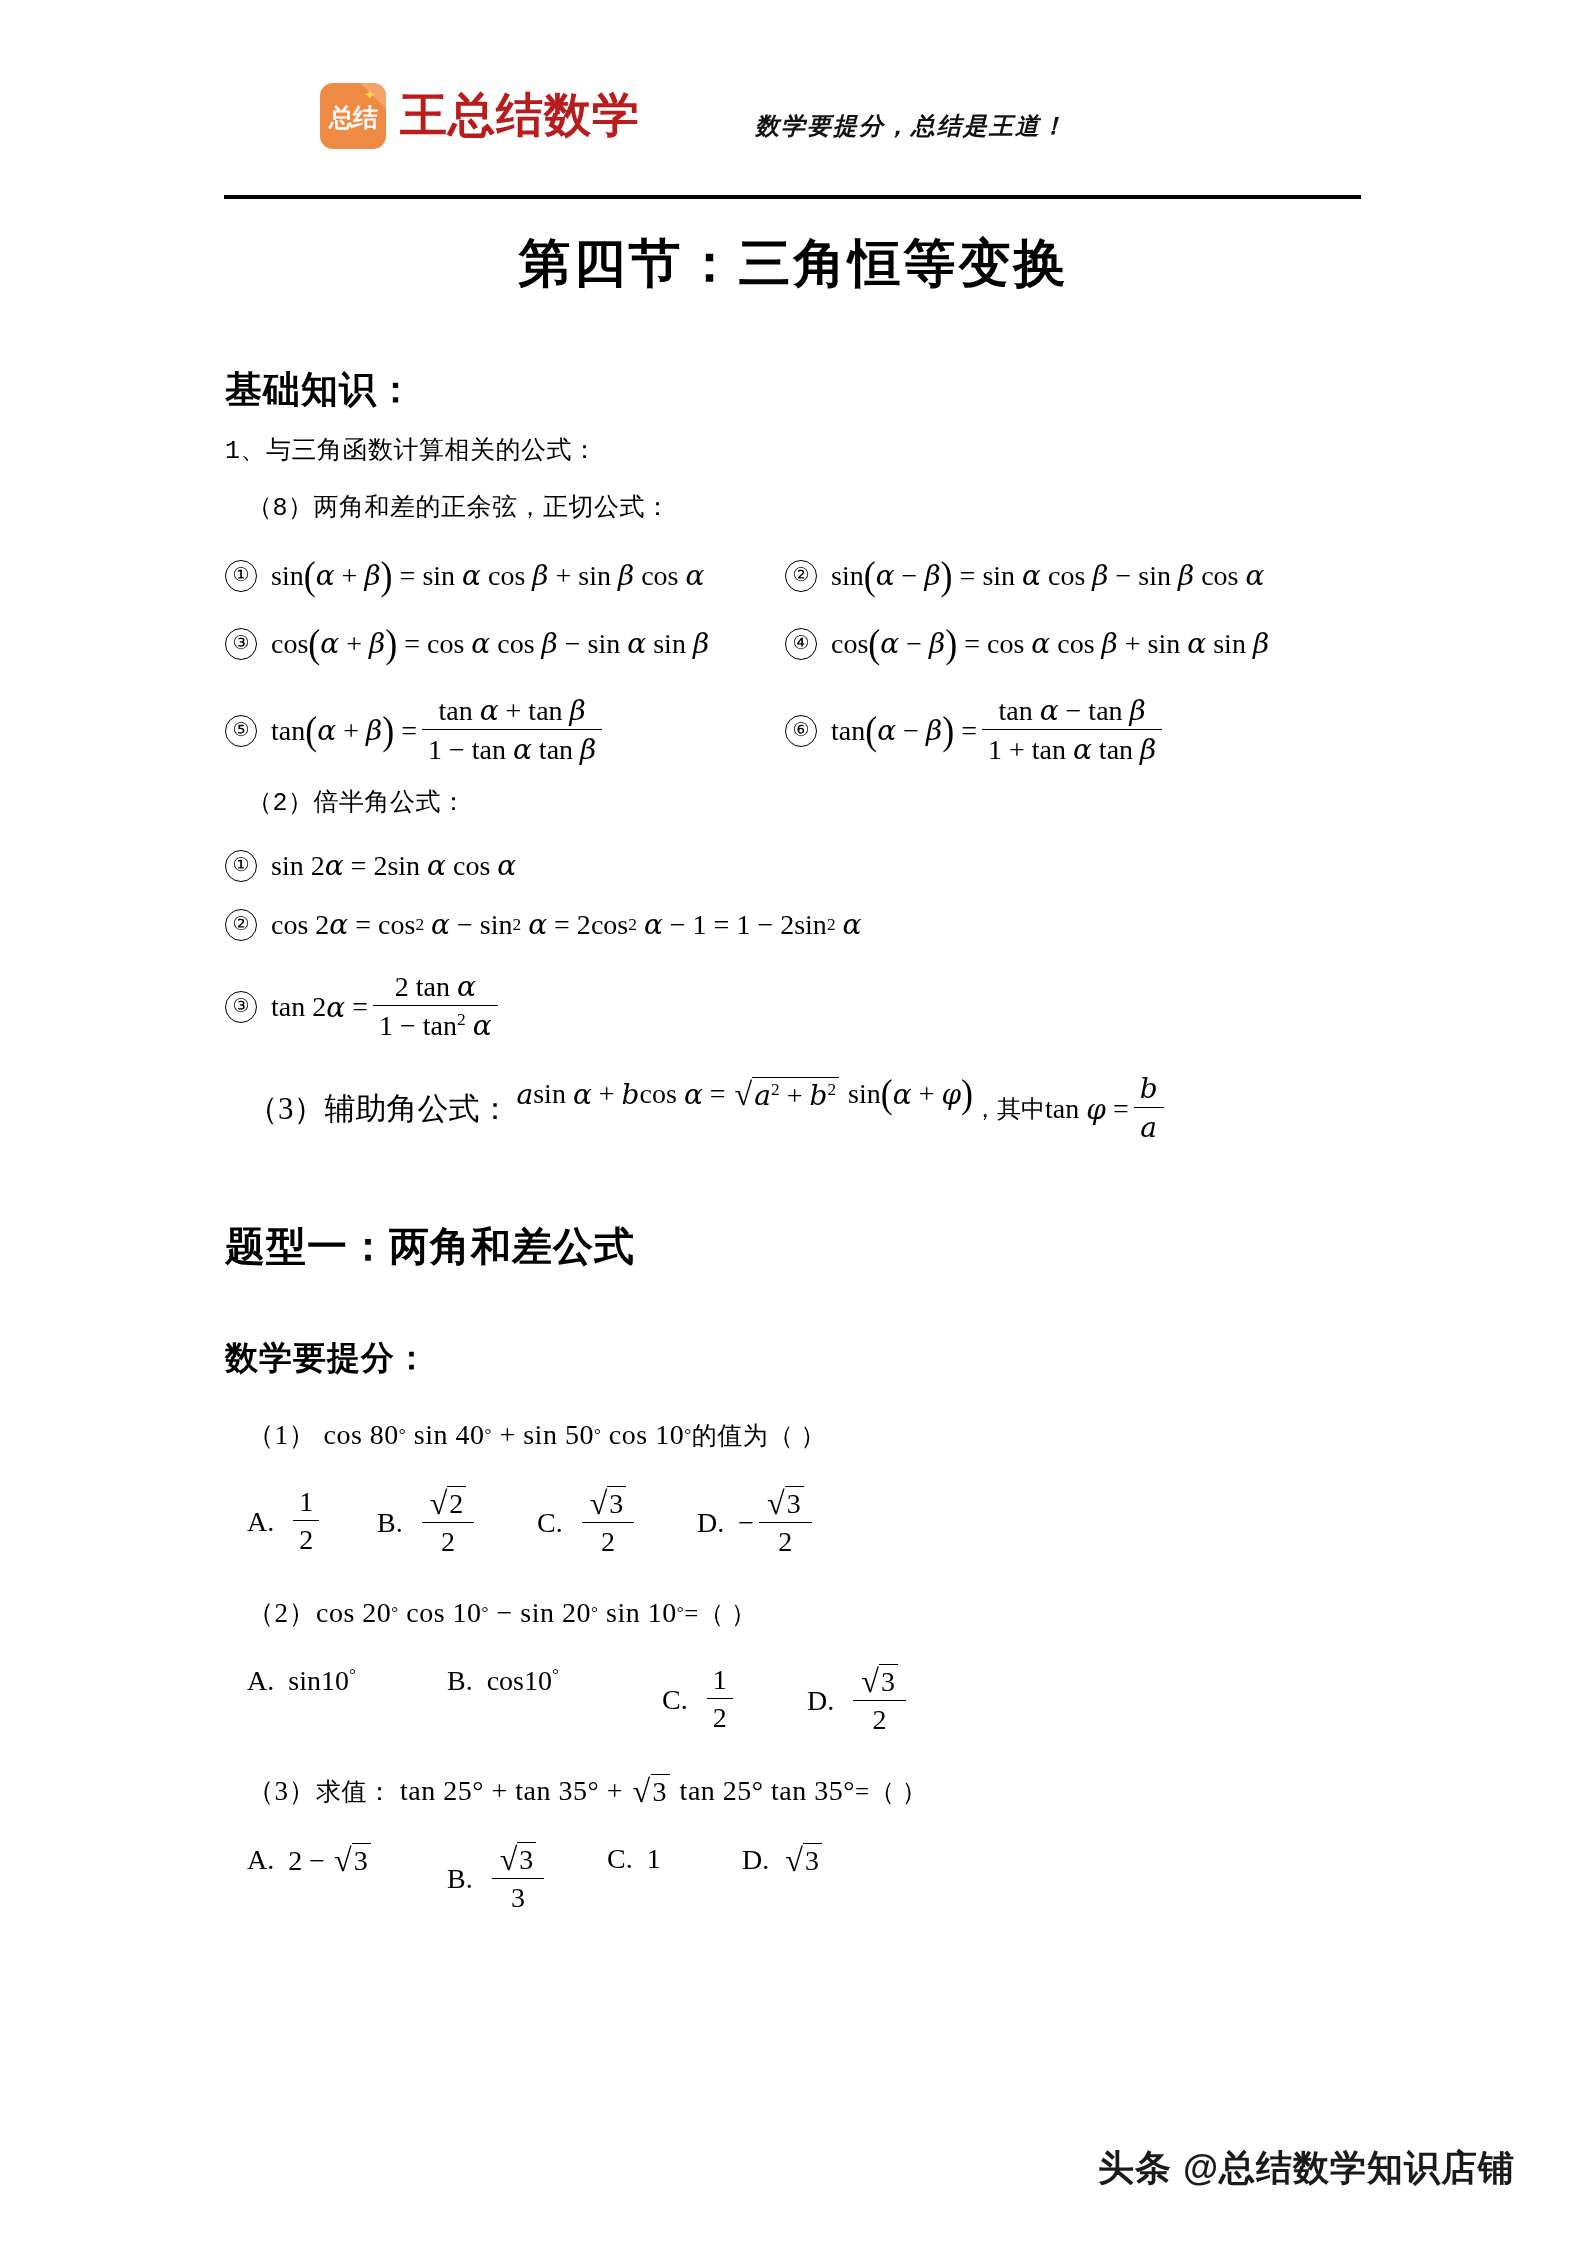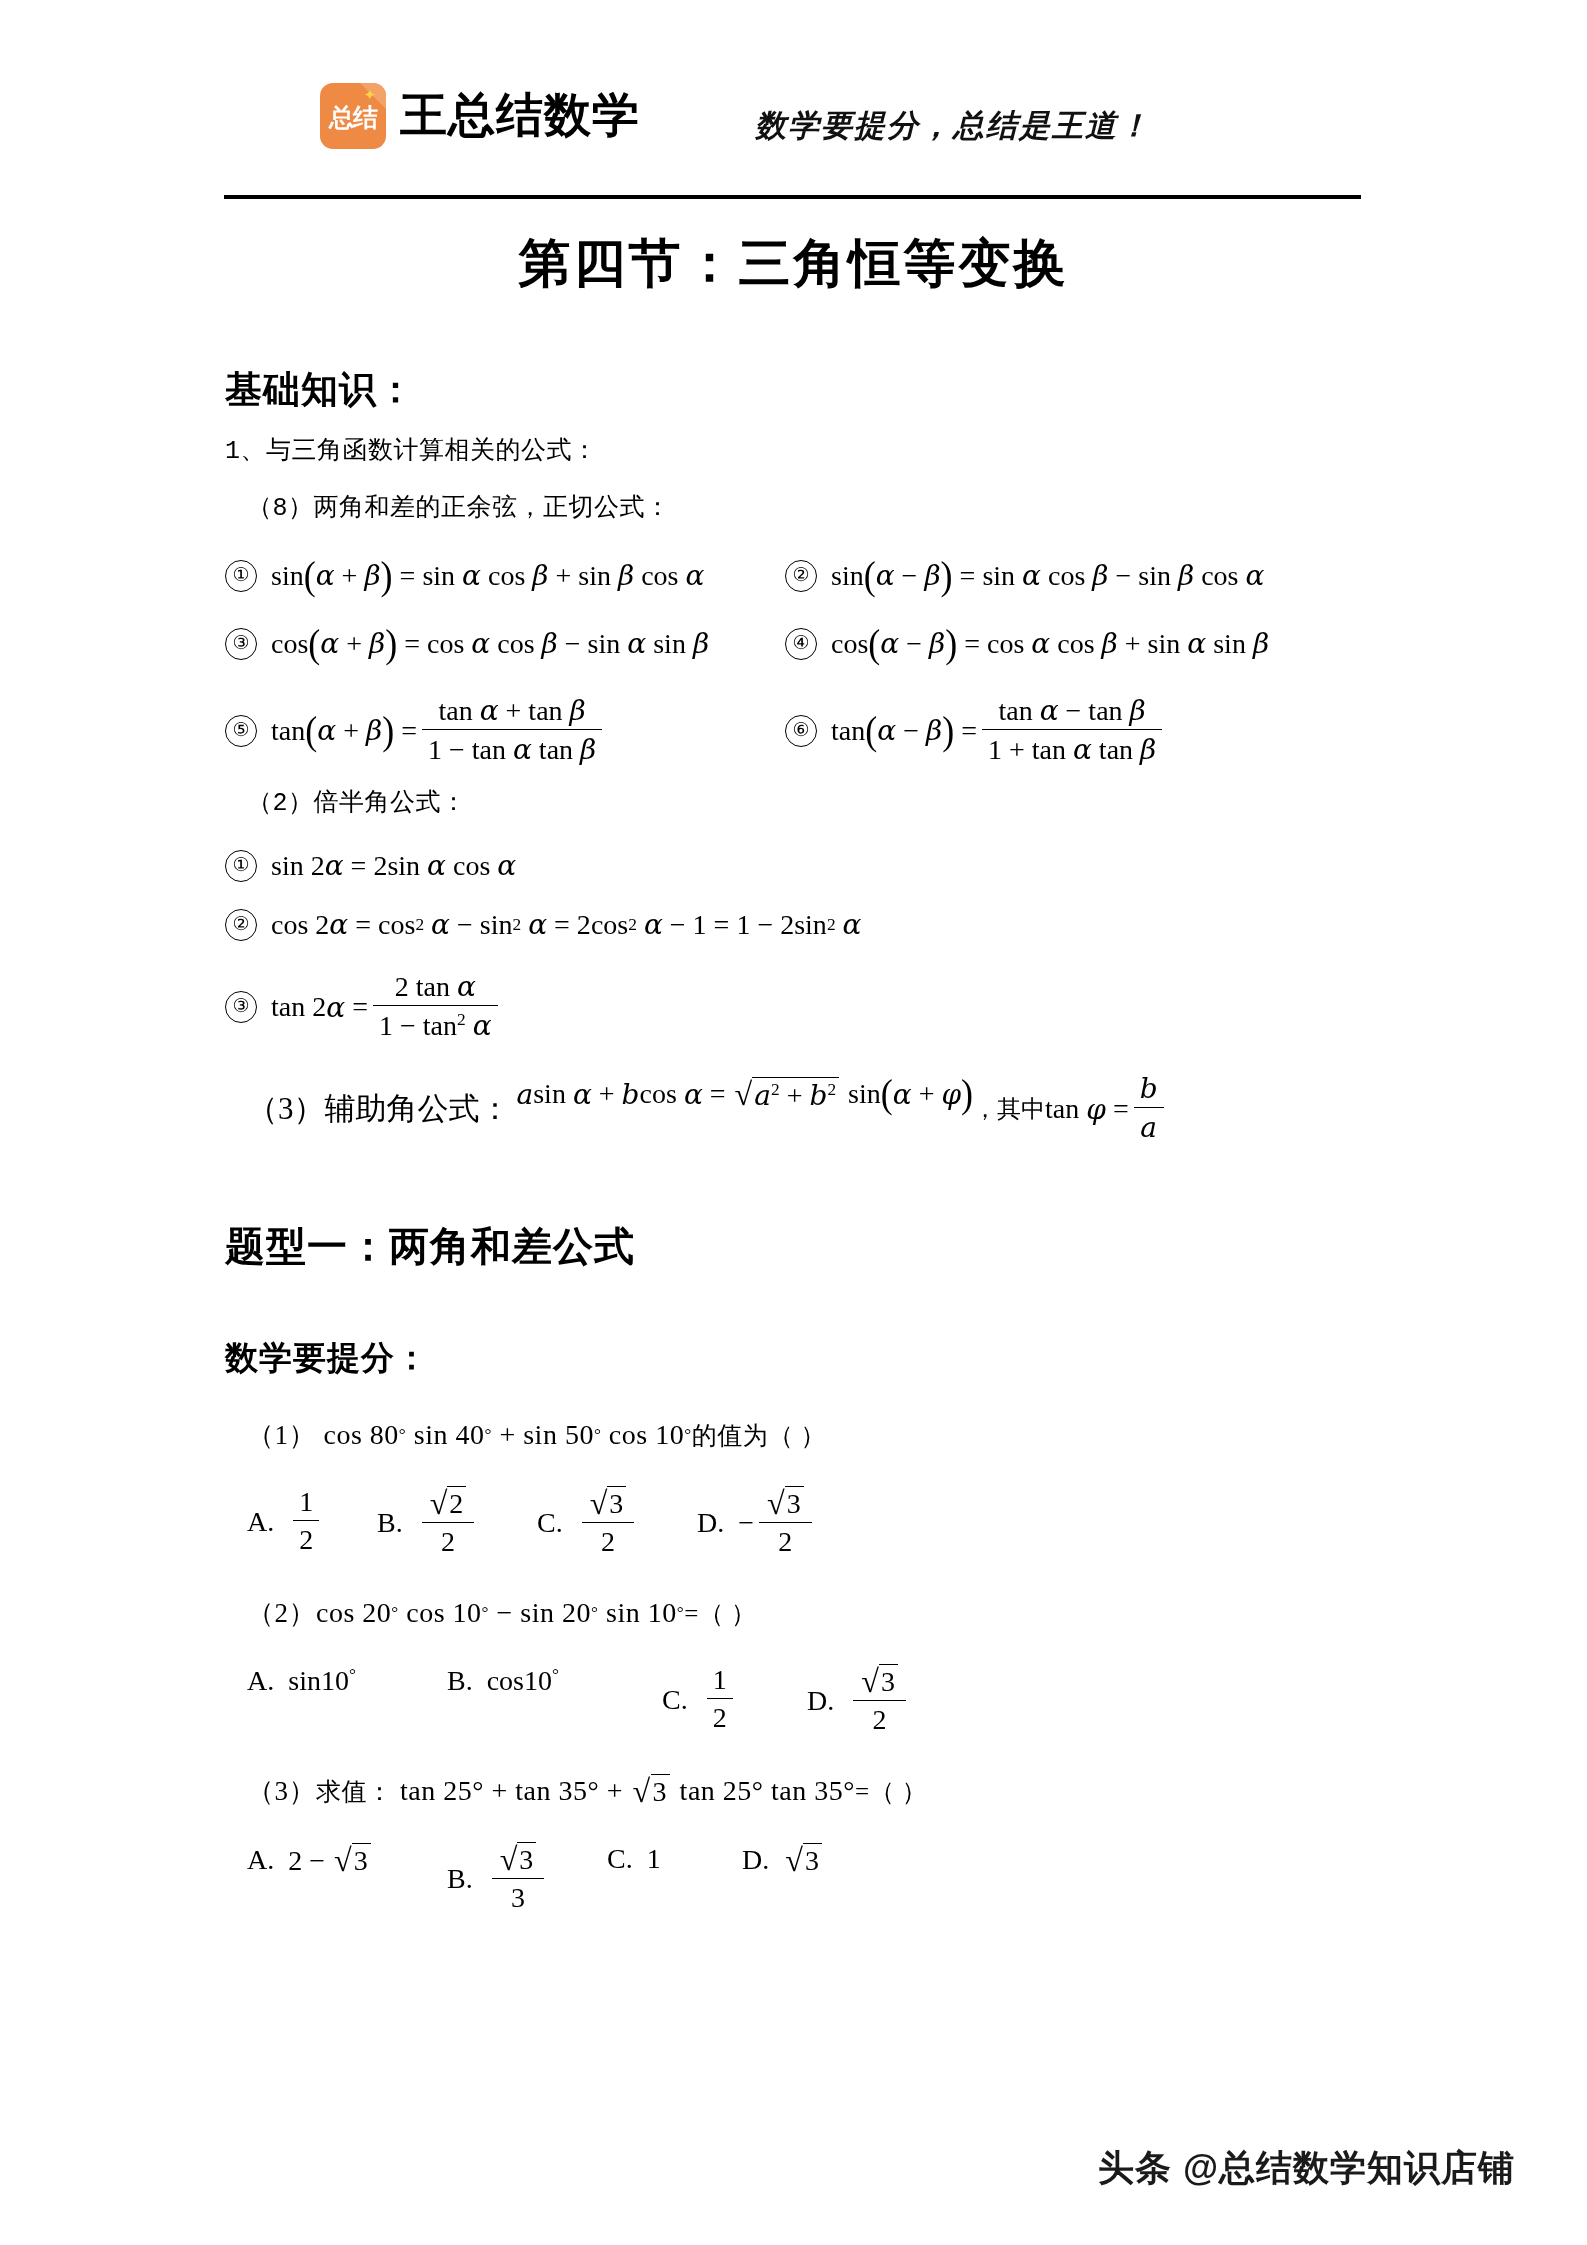--- a/index.html
+++ b/index.html
@@ -72,30 +72,30 @@
     font-size: 25px;
     letter-spacing: -1px;
     z-index: 2;
     transform: translateY(2px);
   }
   .brand-name {
     margin-left: 14px;
     font-family: "Liberation Sans", sans-serif;
     font-weight: bold;
     font-size: 47px;
-    color: #000000;
+    color: #b91c1c;
     letter-spacing: 1px;
     white-space: nowrap;
   }
   .tagline {
     margin-left: 115px;
     font-family: "Liberation Serif", serif;
     font-style: italic;
     font-weight: bold;
-    font-size: 31px;
+    font-size: 24px;
     color: #111111;
     white-space: nowrap;
     letter-spacing: 2px;
     transform: translateY(10px);
   }
   .rule {
     margin: 12px 0 0 0;
     border-top: 4px solid #000000;
     width: 1137px;
     margin-left: -1px;

